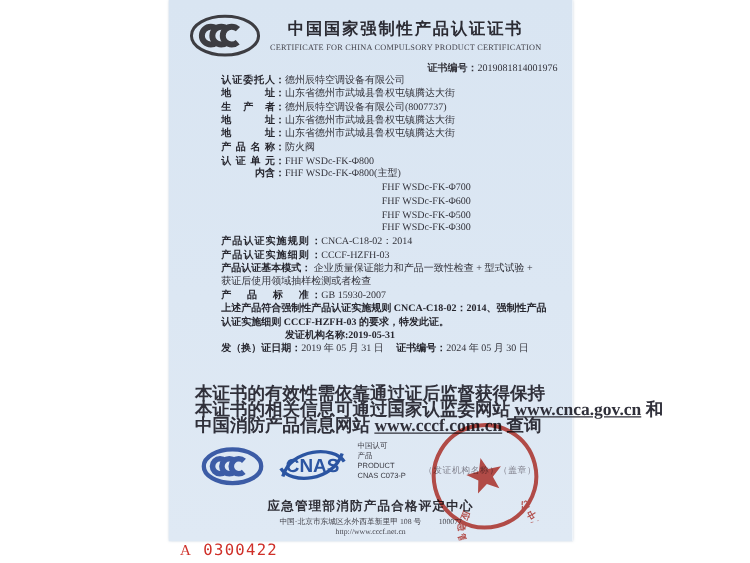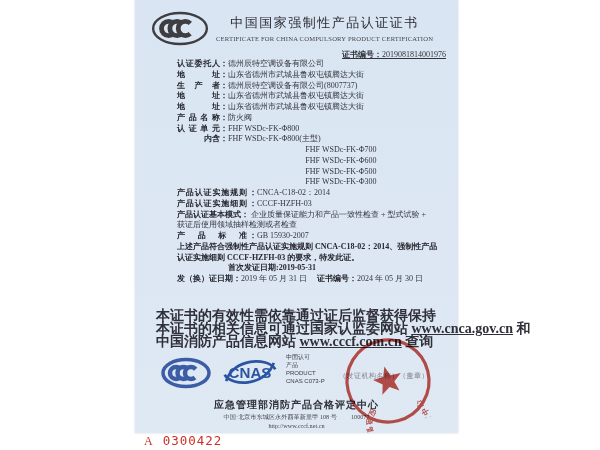--- a/index.html
+++ b/index.html
@@ -9,23 +9,23 @@
     font-family:"Liberation Serif", serif;
   }
   .cert{
     position:absolute;left:135px;top:0;width:323px;height:433px;
     background:linear-gradient(180deg,#d9e5f2 0%,#dce7f3 55%,#dfe9f4 100%);
     box-shadow:0 0 2px rgba(120,140,170,.35);
   }
   
   .hdr-logo{position:absolute;left:15px;top:10px;width:60px;height:37px;color:#3d3d42;}
   .title-block{position:absolute;left:70px;right:14px;top:14px;text-align:center;}
-  .title-cn{font-size:13px;font-weight:normal;letter-spacing:1.5px;color:#2b2b33;white-space:nowrap;}
+  .title-cn{font-size:13px;font-weight:bold;letter-spacing:1.5px;color:#2b2b33;white-space:nowrap;}
   .title-en{font-size:6.6px;color:#46464e;margin-top:3px;letter-spacing:.2px;white-space:nowrap;}
-  .certno{position:absolute;top:49px;right:12px;font-size:8px;color:#33333b;white-space:nowrap;text-decoration:underline;}
+  .certno{position:absolute;top:49px;right:12px;font-size:8px;color:#33333b;white-space:nowrap;}
   .certno .lbl{font-weight:bold;}
   
   .bodytxt{position:absolute;top:59px;left:42px;right:4px;font-size:8px;line-height:10.75px;
            color:#34343c;white-space:nowrap;}
   .flbl{display:inline-block;width:43px;font-weight:bold;color:#26262e;
         text-align:justify;text-align-last:justify;}
   .flbl.r{text-align:right;text-align-last:right;}
   .colon{font-weight:bold;color:#26262e;}
   .indent-model{padding-left:51px;text-align:center;}
   .rlbl{display:inline-block;width:70px;font-weight:bold;color:#26262e;
@@ -101,21 +101,21 @@
 
     <div class="row"><span class="rlbl">产品认证实施规则</span><span class="rsep"> ：</span><span>CNCA-C18-02：2014</span></div>
     <div class="row"><span class="rlbl">产品认证实施细则</span><span class="rsep"> ：</span><span>CCCF-HZFH-03</span></div>
     <div class="row"><span class="bold">产品认证基本模式：</span><span> 企业质量保证能力和产品一致性检查 + 型式试验 +</span></div>
     <div class="row">获证后使用领域抽样检测或者检查</div>
     <div class="row"><span class="rlbl">产品标准</span><span class="rsep"> ：</span><span>GB 15930-2007</span></div>
 
     <div class="row bold">上述产品符合强制性产品认证实施规则 CNCA-C18-02：2014、强制性产品</div>
     <div class="row bold">认证实施细则 CCCF-HZFH-03 的要求，特发此证。</div>
 
-    <div class="row first-date"><span class="bold">首次发证日期:</span><span class="bold">2019-05-31</span></div>
+    <div class="row first-date"><span class="bold">发证机构名称:</span><span class="bold">2019-05-31</span></div>
     <div class="row"><span class="bold">发（换）证日期：</span><span>2019 年 05 月 31 日</span><span class="bold gapL">证书编号：</span><span>2024 年 05 月 30 日</span></div>
   </div>
 
   <div class="notice">
     <div>本证书的有效性需依靠通过证后监督获得保持</div>
     <div><span>本证书的相关信息可通过国家认监委网站 </span><span class="ulink">www.cnca.gov.cn</span><span> 和</span></div>
     <div><span>中国消防产品信息网站 </span><span class="ulink">www.cccf.com.cn</span><span> 查询</span></div>
   </div>
 
   <div class="ccc-footer">

